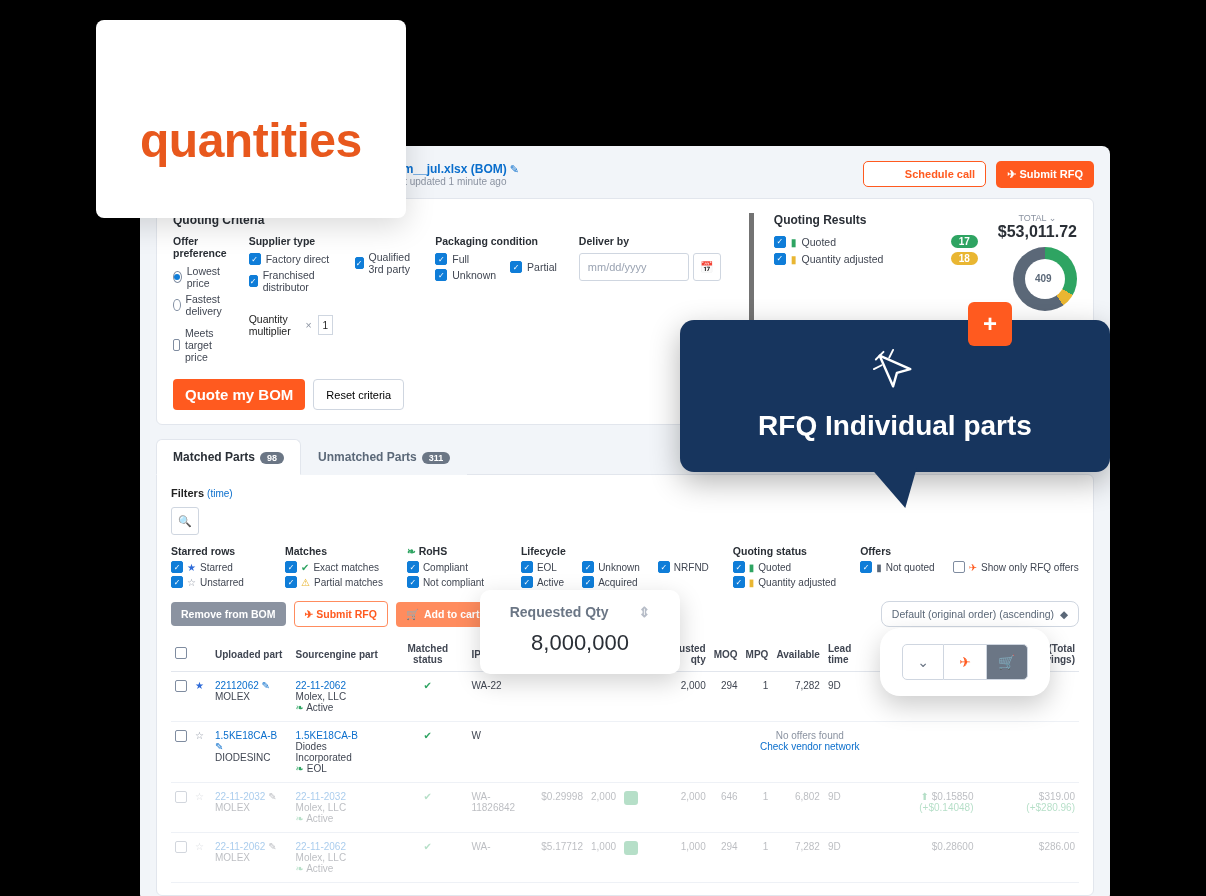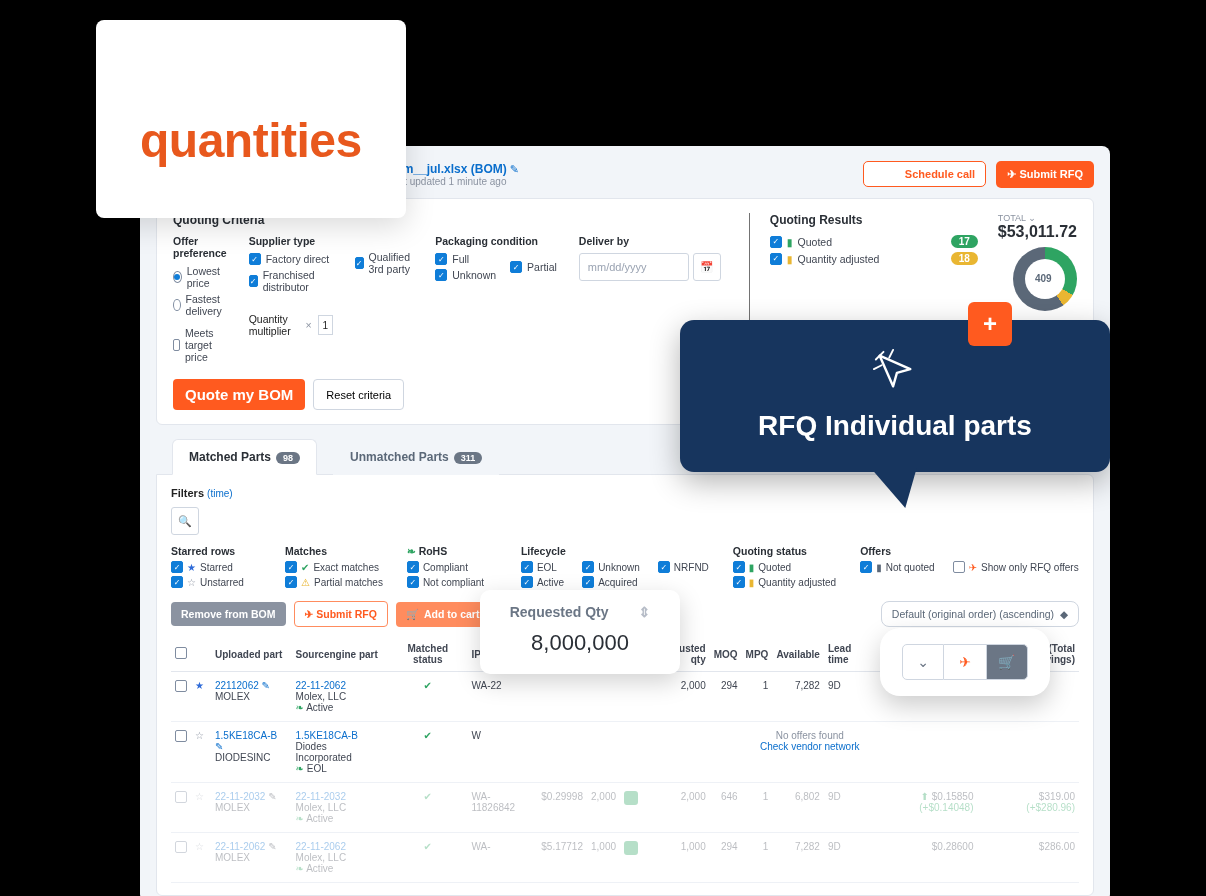--- a/index.html
+++ b/index.html
@@ -31,24 +31,24 @@
   .date-in { border:1px solid #cfd6e0; height:28px; display:flex; align-items:center; padding:0 8px; color:#9aa3b2; width:110px; border-radius:3px; }
   .date-btn { border:1px solid #cfd6e0; height:28px; width:28px; display:flex; align-items:center; justify-content:center; border-radius:3px; }
   .btn-orange { background:#ff5a1f; color:#fff; border-radius:4px; padding:7px 12px; font-size:15px; font-weight:600; border:none; }
   .btn-ghost { background:#fff; border:1px solid #cfd6e0; border-radius:4px; padding:7px 12px; font-size:11px; }
   .pill { display:inline-block; border-radius:10px; padding:1px 8px; font-size:10px; font-weight:700; color:#fff; }
   .pill-green{background:#2ea462;} .pill-yellow{background:#e9b632;}
   .donut { width:64px; height:64px; border-radius:50%; background: conic-gradient(#2ea462 0 120deg,#e9b632 120deg 145deg,#5b6878 145deg 360deg); display:flex; align-items:center; justify-content:center; }
   .donut::after{content:"";width:40px;height:40px;border-radius:50%;background:#fff;}
   .donut-c { position:absolute; font-size:10px; color:#5b6878; font-weight:600; }
   .quote-right { display:flex; gap:20px; align-items:flex-start; }
-  .total-lbl { font-size:9px; color:#8b93a1; text-align:left; }
+  .total-lbl { font-size:9px; color:#8b93a1; text-align:center; }
   .total-val { font-size:16px; font-weight:700; color:#2a2f36; text-align:right; }
   .tabs { display:flex; gap:0; }
-  .tab { padding:10px 16px; font-size:12px; font-weight:600; color:#5b6878; background:#f2f5f9; border:1px solid transparent;margin-left:16px; }
+  .tab { padding:10px 16px; font-size:12px; font-weight:600; color:#5b6878; background:#f2f5f9; border:1px solid transparent; }
   .tab.active { background:#fff; border:1px solid #e2e6ed; border-bottom:1px solid #fff; border-radius:6px 6px 0 0; color:#2a2f36; }
   .tab .cnt { display:inline-block; background:#6b7685; color:#fff; border-radius:10px; padding:1px 7px; font-size:9px; margin-left:5px; }
   .list-panel { background:#fff; border:1px solid #e2e6ed; border-radius:0 6px 6px 6px; padding:12px 14px; margin-top:-1px; }
   .filt-title { font-size:11px; font-weight:700; }
   .filt-title a { color:#0a6ecc; font-weight:400; font-size:10px; }
   .search-row { display:flex; gap:6px; margin:8px 0 10px; }
   .search-in { flex:0 0 260px; height:28px; border:1px solid #cfd6e0; border-radius:3px; padding:0 8px; font-size:10.5px; color:#9aa3b2; display:flex; align-items:center; }
   .search-btn { width:28px; height:28px; border:1px solid #cfd6e0; border-radius:3px; display:flex; align-items:center; justify-content:center; }
   .facets { display:flex; gap:24px; flex-wrap:wrap; }
   .facet { min-width:90px; }
@@ -180,21 +180,21 @@
               <div class="date-btn">📅</div>
             </div>
           </div>
         </div>
         <div style="display:flex; gap:8px; margin-top:12px">
           <button class="btn-orange">Quote my BOM</button>
           <button class="btn-ghost">Reset criteria</button>
         </div>
       </div>
 
-      <div style="flex:1; border-left:1px solid #737373; padding-left:20px; position:relative;">
+      <div style="flex:1; border-left:5px solid #737373; padding-left:20px; position:relative;">
         <div class="quote-right">
           <div style="flex:1">
             <div class="col-title">Quoting Results</div>
             <div class="opt-line">
                 <span class="cb on">✓</span>
                 <span style="color:#2ea462">▮</span>
                 <span>Quoted</span>
                 <span style="flex:1"></span>
                 <span class="pill pill-green">17</span>
               </div>

